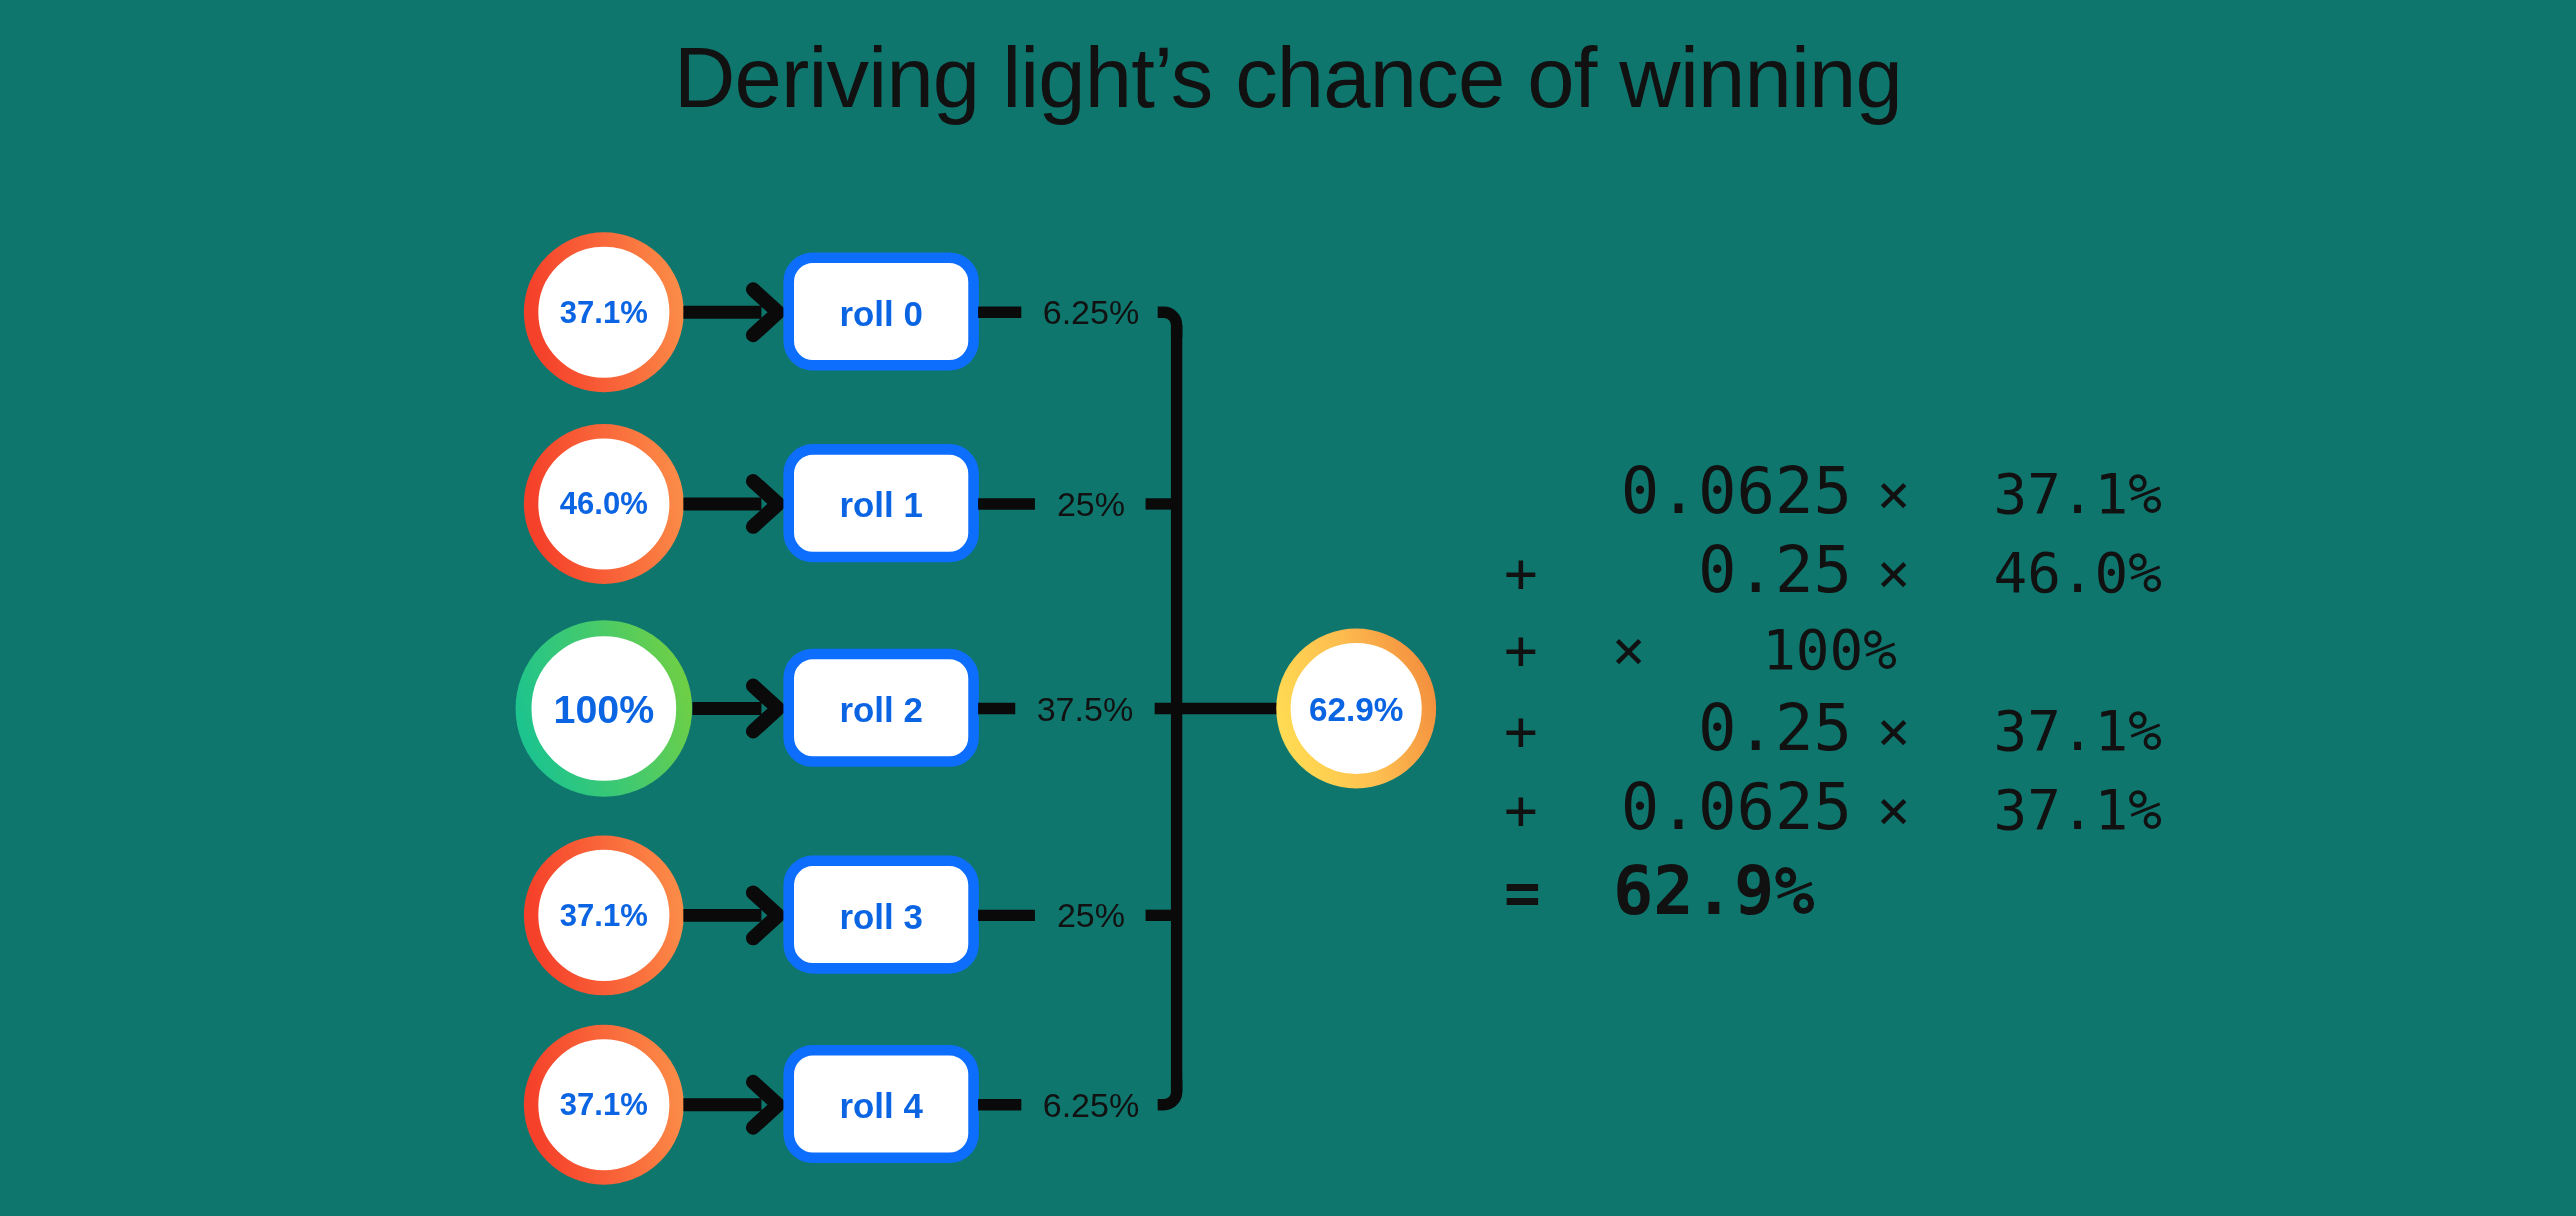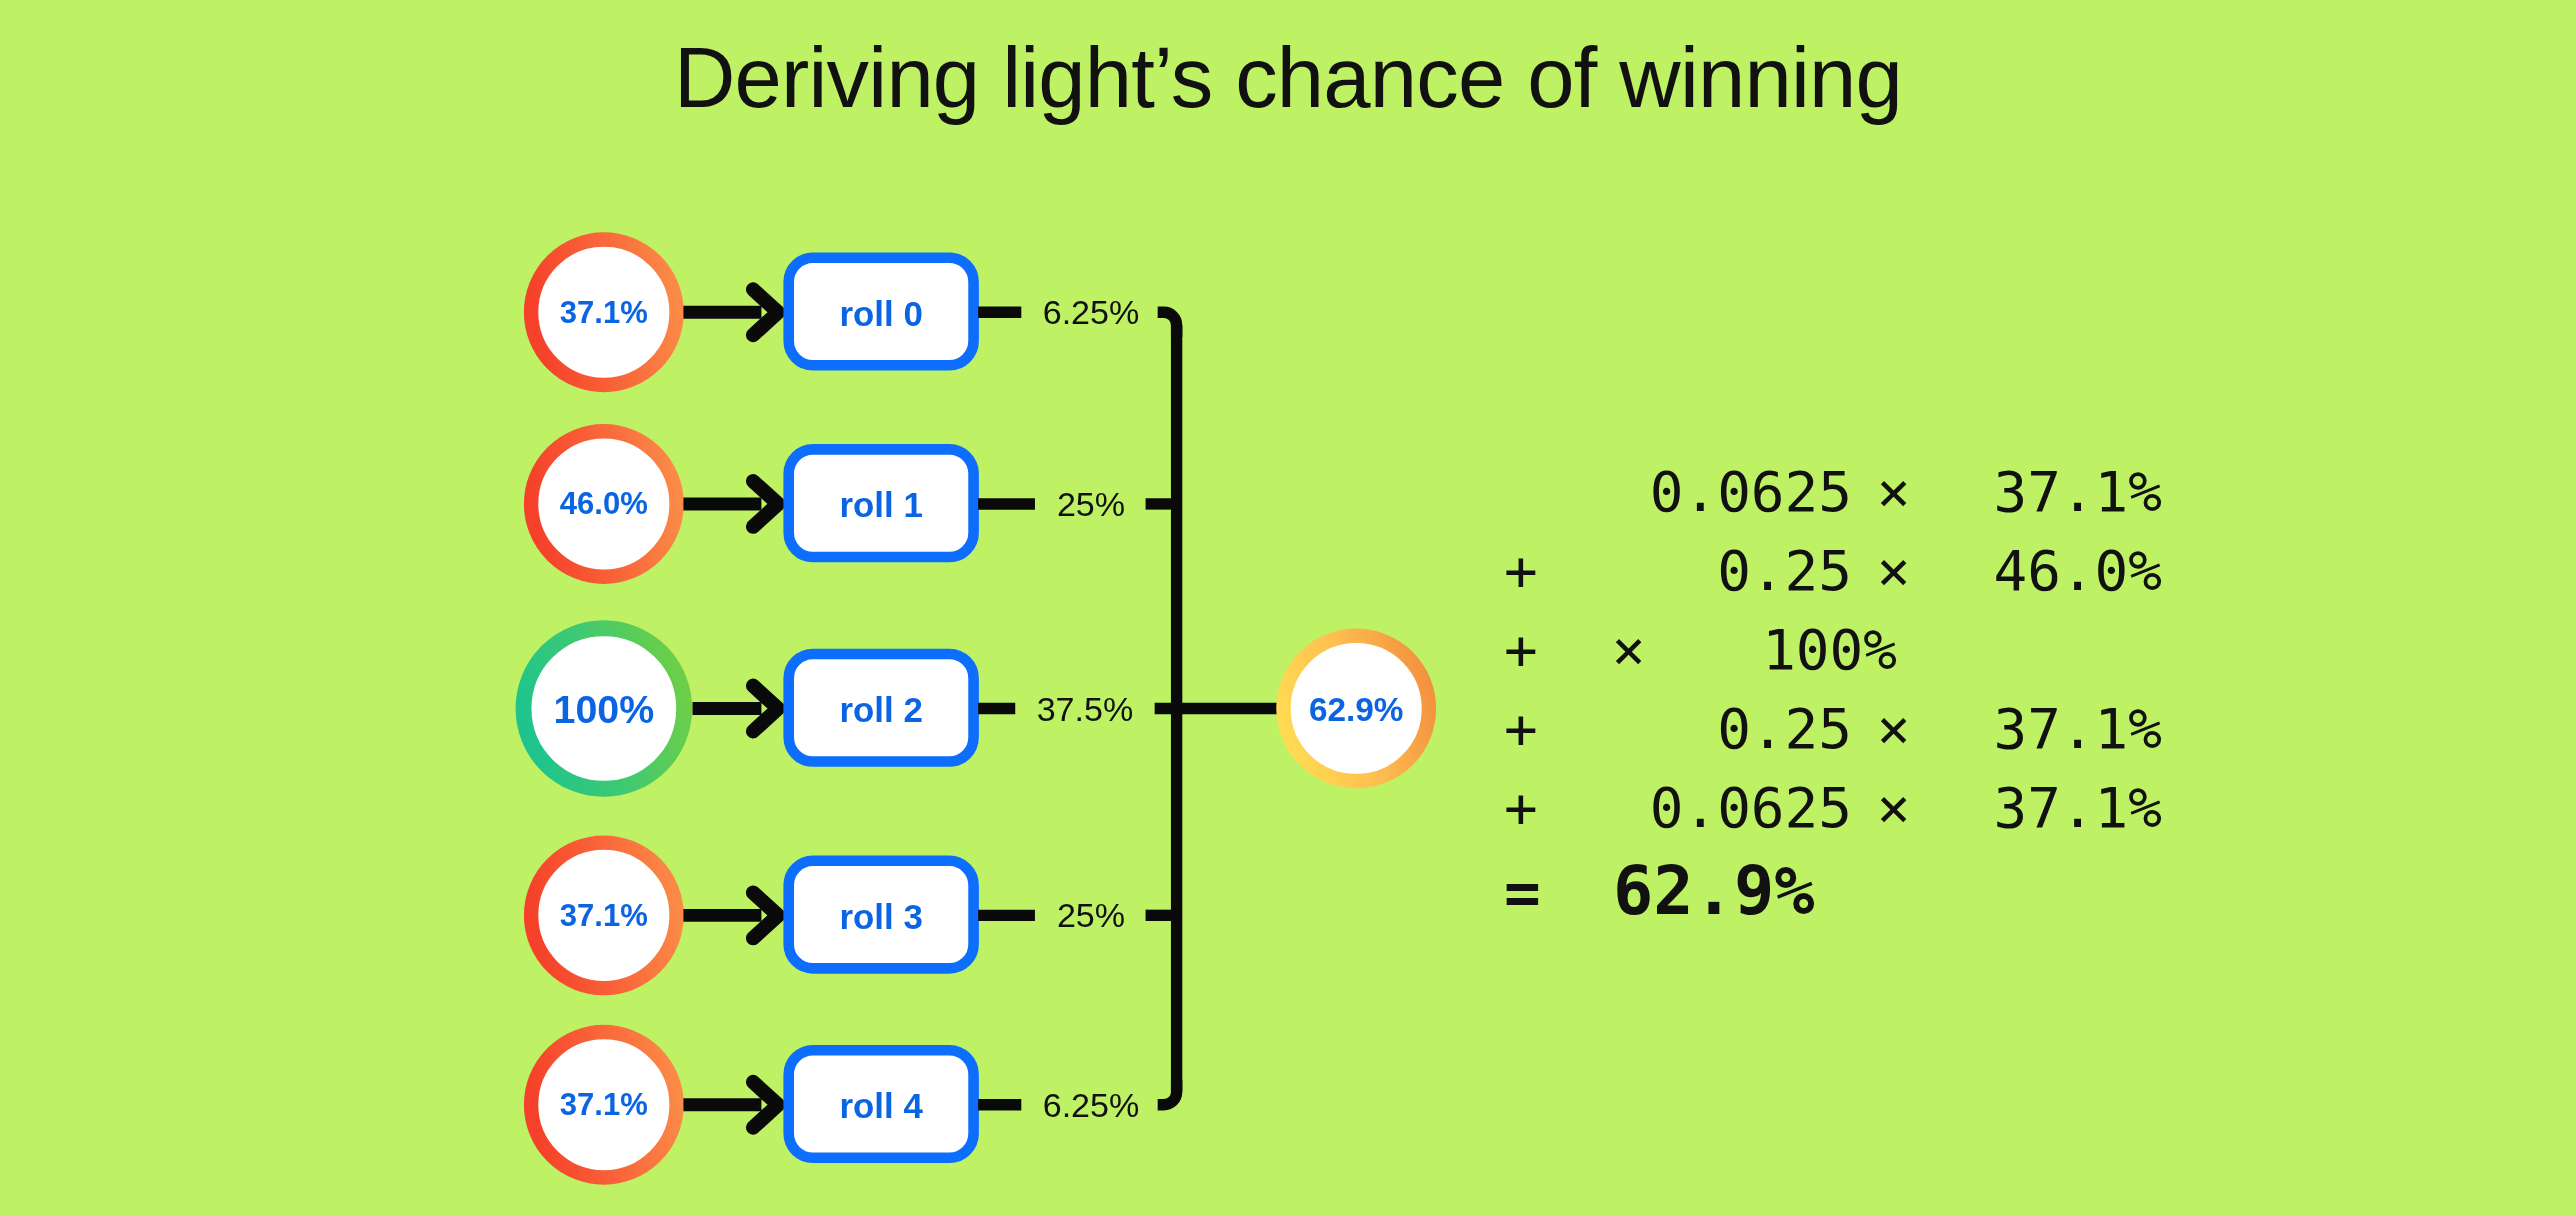--- a/index.html
+++ b/index.html
@@ -4,21 +4,21 @@
 <style>
   html, body {
     margin: 0;
     padding: 0;
     background: #f1f1f1;
   }
   #stage {
     position: relative;
     width: 2576px;
     height: 1217px;
-    background: #bef264;
+    background: #0f766e;
     overflow: hidden;
     font-family: "Liberation Sans", sans-serif;
   }
 
   
   #title {
     position: absolute;
     left: 0;
     top: 29px;
     width: 2576px;
@@ -58,21 +58,21 @@
   }
   .eq-op {
     width: 83px;
     text-align: left;
     font-size: 56px;
     font-family: "DejaVu Sans Mono", monospace;
   }
   .eq-coef {
     width: 265px;
     text-align: right;
-    font-size: 56px;
+    font-size: 64px;
     font-family: "DejaVu Sans Mono", monospace;
   }
   .eq-times {
     width: 83px;
     text-align: center;
     font-size: 56px;
     font-family: "DejaVu Sans Mono", monospace;
   }
   .eq-val {
     width: 227px;

